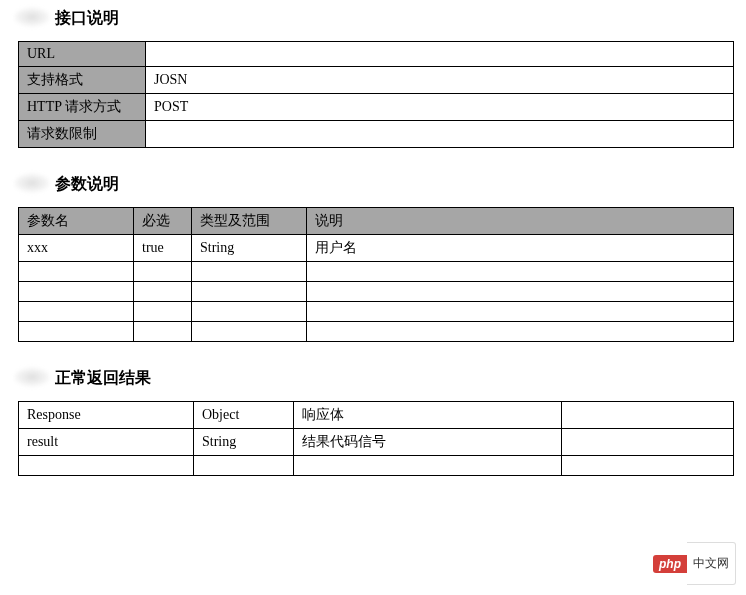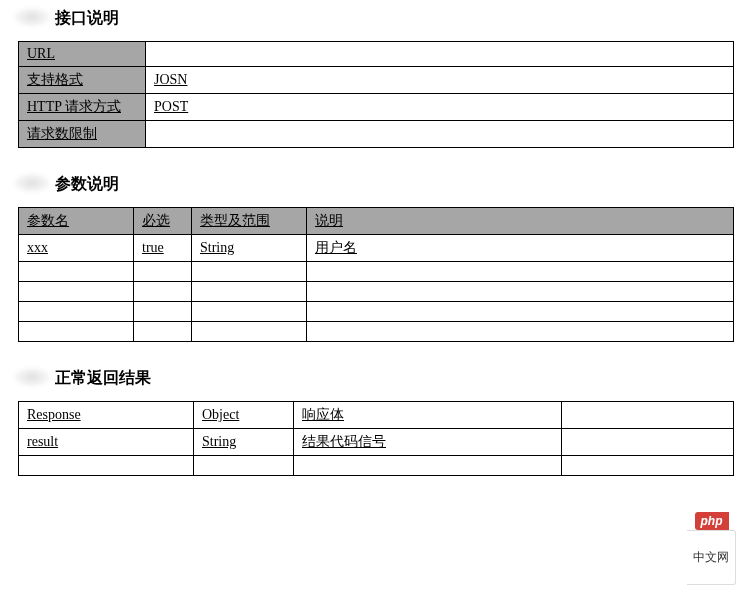--- a/index.html
+++ b/index.html
@@ -40,47 +40,45 @@
       border-collapse: collapse;
       margin-left: 3px;
     }
     td {
       border: 1px solid #000;
       padding: 4px 8px;
       height: 20px;
       font-size: 14px;
       vertical-align: middle;
       background: #fff;
-      text-decoration: underline;
     }
     td.header-cell {
       background: #a6a6a6;
     }
     .watermark {
       position: fixed;
       bottom: 10px;
       right: 10px;
       display: flex;
       align-items: center;
       font-size: 12px;
       font-family: Arial, sans-serif;
-      flex-direction: column;
     }
     .watermark-badge {
       background: #d43f3a;
       color: #fff;
       padding: 2px 6px;
       border-radius: 3px 0 0 3px;
       font-weight: bold;
       font-style: italic;
     }
     .watermark-text {
       background: #fff;
       color: #333;
-      padding: 18px 6px;
+      padding: 12px 6px;
       border: 1px solid #ddd;
       border-left: none;
       border-radius: 0 3px 3px 0;
     }
   </style>
 </head>
 <body>
 
 <div class="section">
   <div class="section-header">

